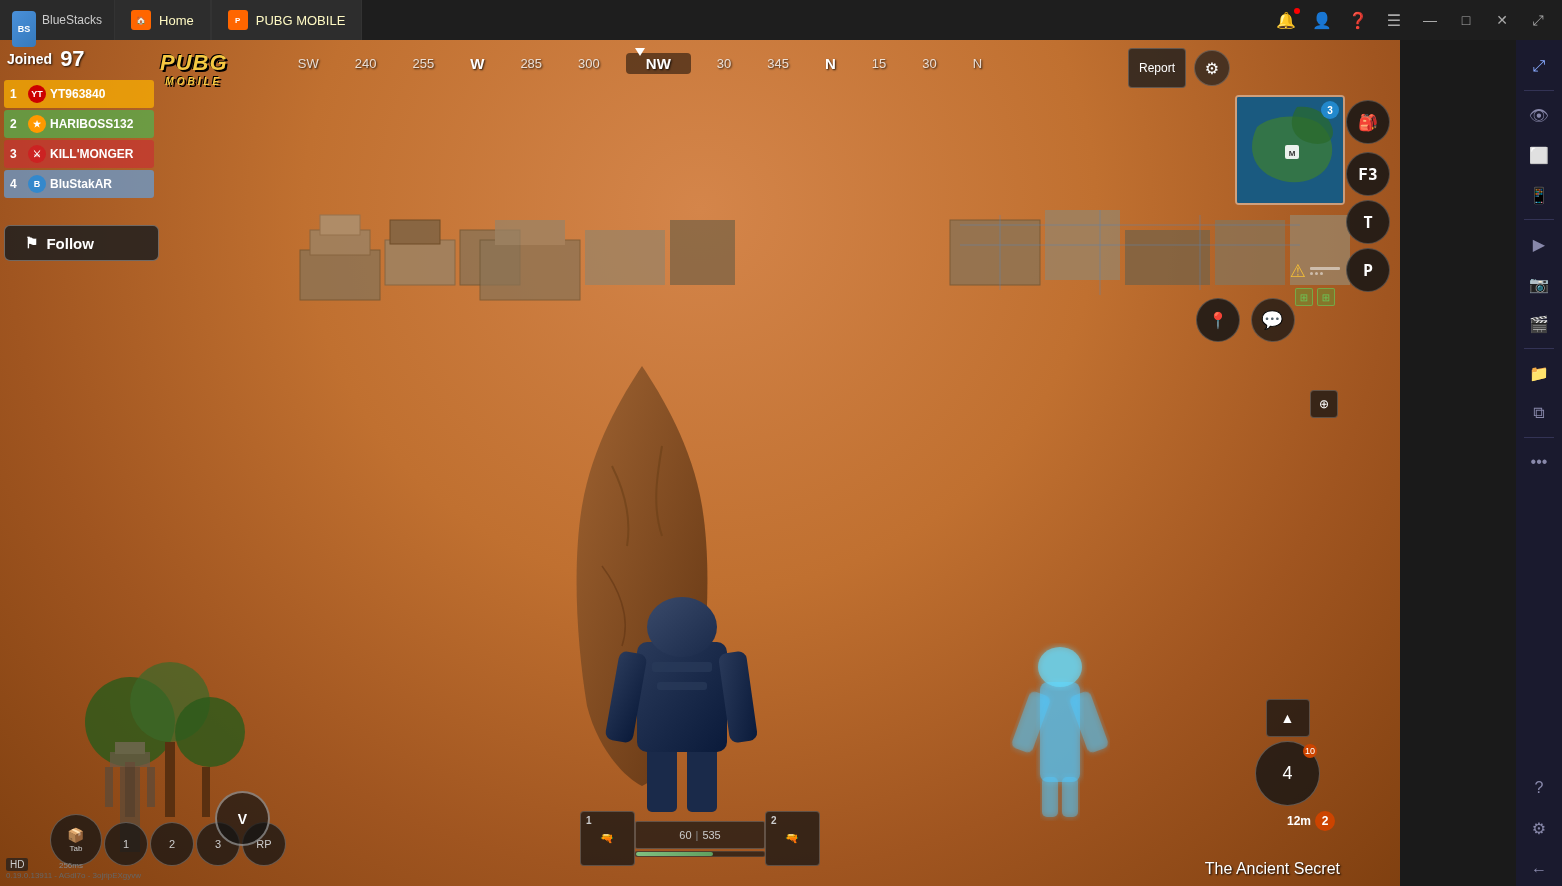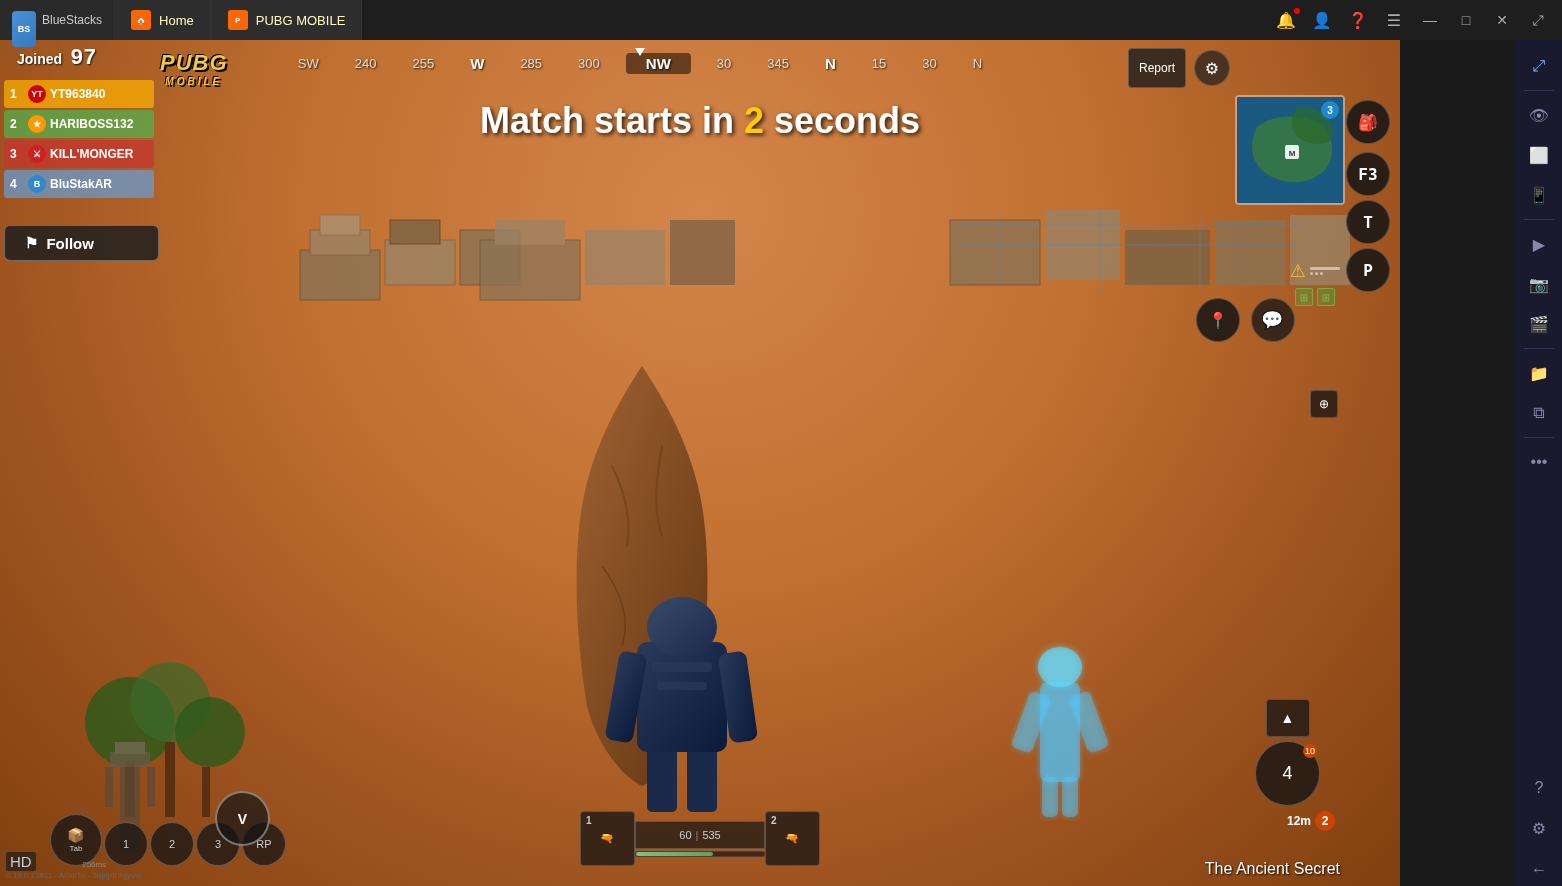--- a/index.html
+++ b/index.html
@@ -196,32 +196,32 @@
       font-weight: bold;
       letter-spacing: 3px;
       display: block;
       text-align: center;
     }
 
     
     #joined-counter {
       position: absolute;
       top: 6px;
-      left: 17px;
+      left: 7px;
       z-index: 20;
       display: flex;
       align-items: center;
       gap: 8px;
       color: white;
       font-size: 18px;
       font-weight: bold;
       text-shadow: 1px 1px 2px rgba(0,0,0,0.8);
     }
     .joined-label { font-size: 14px; }
-    .joined-num { font-size: 22px; color: white; font-family: Liberation Mono, monospace; }
+    .joined-num { font-size: 22px; color: white; }
 
     
     #player-list {
       position: absolute;
       top: 40px;
       left: 4px;
       z-index: 20;
       display: flex;
       flex-direction: column;
       gap: 2px;
@@ -371,21 +371,21 @@
       position: absolute;
       bottom: 6px;
       left: 6px;
       color: #aaa;
       font-size: 9px;
       z-index: 15;
     }
     .hd-badge {
       background: rgba(30,30,30,0.7);
       color: #ccc;
-      font-size: 15px;
+      font-size: 10px;
       padding: 1px 4px;
       border-radius: 2px;
     }
 
     
     #action-btns {
       position: absolute;
       bottom: 20px;
       left: 50px;
       display: flex;
@@ -844,25 +844,20 @@
     <span class="compass-item">300</span>
     <span class="compass-item cardinal active">NW</span>
     <span class="compass-item">30</span>
     <span class="compass-item">345</span>
     <span class="compass-item cardinal">N</span>
     <span class="compass-item">15</span>
     <span class="compass-item">30</span>
     <span class="compass-item">N</span>
   </div>
 
-  <div id="match-text">
-    <span>Match starts in</span>
-    <span class="match-number">2</span>
-    <span>seconds</span>
-  </div>
 
   <div id="joined-counter">
     <span class="joined-label">Joined</span>
     <span class="joined-num">97</span>
   </div>
 
   <div id="player-list">
     <div class="player-item p1">
       <span class="player-rank">1</span>
       <div class="player-icon icon-yt">YT</div>
@@ -955,21 +950,21 @@
   <div id="chat-icon">
     <div class="chat-circle">💬</div>
   </div>
 
   <div id="status-meter">
     <div class="meter-icon">⊕</div>
   </div>
 
   <div id="bottom-info">
     <span class="hd-badge">HD</span>
-    <span style="color:#888;font-size:8px;margin-left:16px;padding-left:28px;">256ms</span>
+    <span style="color:#888;font-size:8px;margin-left:0;padding-left:28px;">256ms</span>
     <br>
     <span style="color:#666;font-size:8px;">0.19.0.13911 - AGdl7o - 3ojripEXgyvw</span>
   </div>
 
   <div id="action-btns">
     <div class="action-btn large">
       <span class="action-icon">📦</span>
       <span class="action-btn-label">Tab</span>
     </div>
     <div class="action-btn medium">

